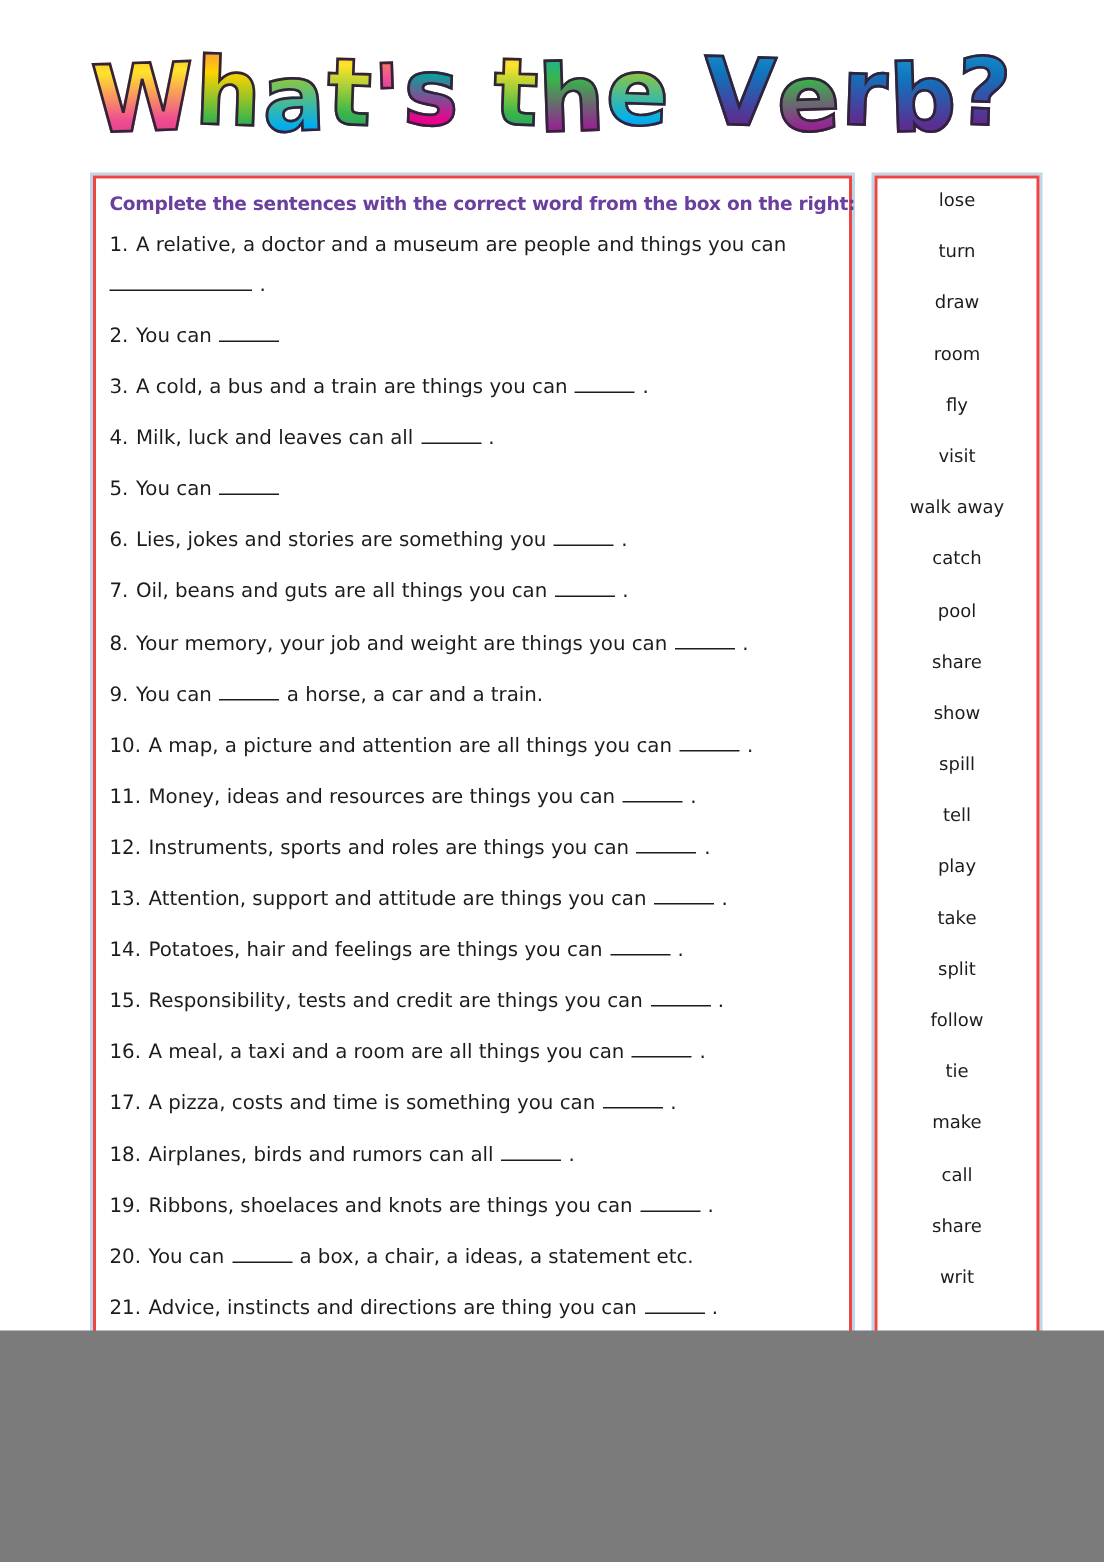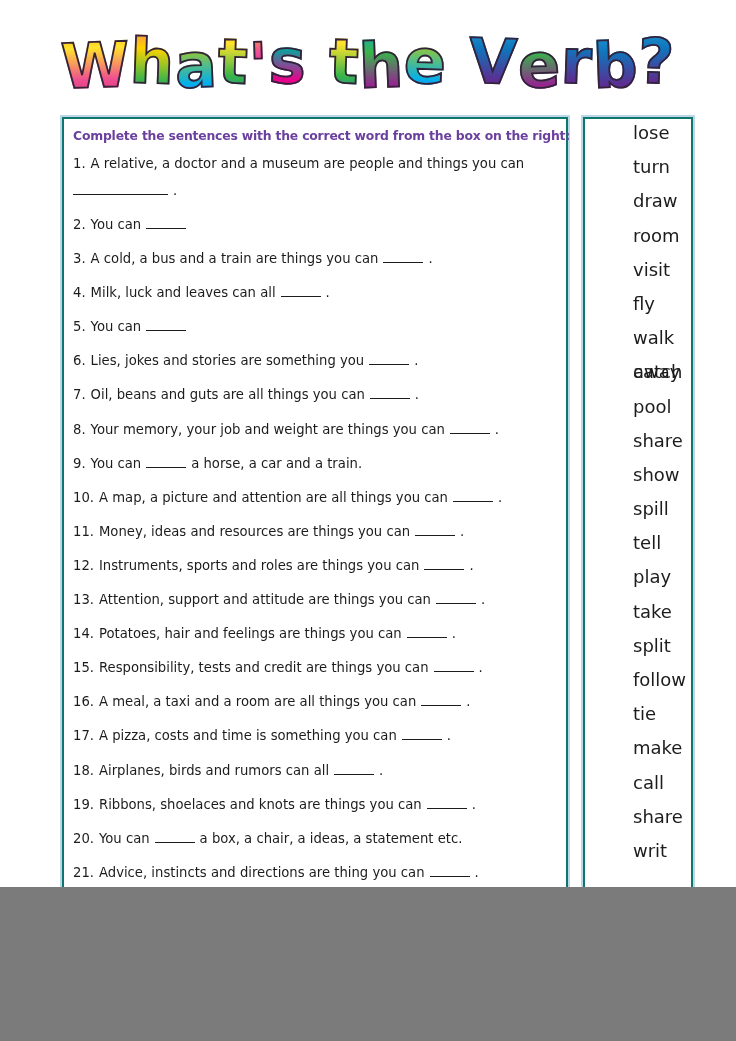--- a/index.html
+++ b/index.html
@@ -32,21 +32,21 @@
   .g2 { background-image:linear-gradient(180deg,#ffd400,#8dc63f 35%,#00aeef 70%,#ec008c); }
   .g3 { background-image:linear-gradient(180deg,#f7941d,#ffe32b 30%,#39b54a 65%,#0f75bc); }
   .g4 { background-image:linear-gradient(180deg,#ffd400,#f04e98 35%,#92278f 70%,#5c2d91); }
   .g5 { background-image:linear-gradient(180deg,#8dc63f,#00a99d 35%,#ec008c 70%,#92278f); }
   .g6 { background-image:linear-gradient(180deg,#00aeef,#39b54a 35%,#92278f 70%,#ec008c); }
   .g7 { background-image:linear-gradient(180deg,#29abe2,#0f75bc 35%,#5c2d91 70%,#92278f); }
 
   
   .panel {
     position:absolute; top:117px; background:#ffffff;
-    border:2px solid #0f766e;
+    border:2px solid #ef4444;
     box-shadow:0 0 0 2px #bcd7e8;
     z-index:1;
   }
   .sentences-panel { left:62px; width:506px; height:792px; padding:3px 9px 0 9px; }
   .wordbank-panel  { left:583px; width:110px; height:792px; overflow:hidden; }
 
   
   .instruction {
     height:28px; line-height:28px; white-space:nowrap;
     font-size:12.4px; font-weight:600; letter-spacing:-0.2px;
@@ -64,22 +64,22 @@
   .blank {
     flex:1 1 40px; min-width:40px; height:13px;
     border-bottom:1.6px solid #1c1c1c;
     margin:0 5px;
   }
   .blank.fixed { flex:0 0 95px; width:95px; margin-left:0; }
 
   
   .wordbank-list { margin-top:-3px; }
   .word {
-    height:34.2px; line-height:34.2px; 
-    font-size:18px; color:#1c1c1c;padding-left:48px;
+    height:34.2px; line-height:34.2px; text-align:center;
+    font-size:12px; color:#1c1c1c;
   }
 
   
   .gray-overlay {
     position:absolute; left:0; top:887px; width:736px; height:154px;
     background:#7b7b7b; z-index:5;
   }
 </style>
 </head>
 <body>
@@ -221,22 +221,22 @@
         </div>
       </div>
   </div>
 
   <div class="panel wordbank-panel">
     <div class="wordbank-list" id="wordbank-list">
         <div class="word">lose</div>
         <div class="word">turn</div>
         <div class="word">draw</div>
         <div class="word">room</div>
+        <div class="word">fly</div>
         <div class="word">visit</div>
-        <div class="word">fly</div>
         <div class="word">walk away</div>
         <div class="word">catch</div>
         <div class="word">pool</div>
         <div class="word">share</div>
         <div class="word">show</div>
         <div class="word">spill</div>
         <div class="word">tell</div>
         <div class="word">play</div>
         <div class="word">take</div>
         <div class="word">split</div>

